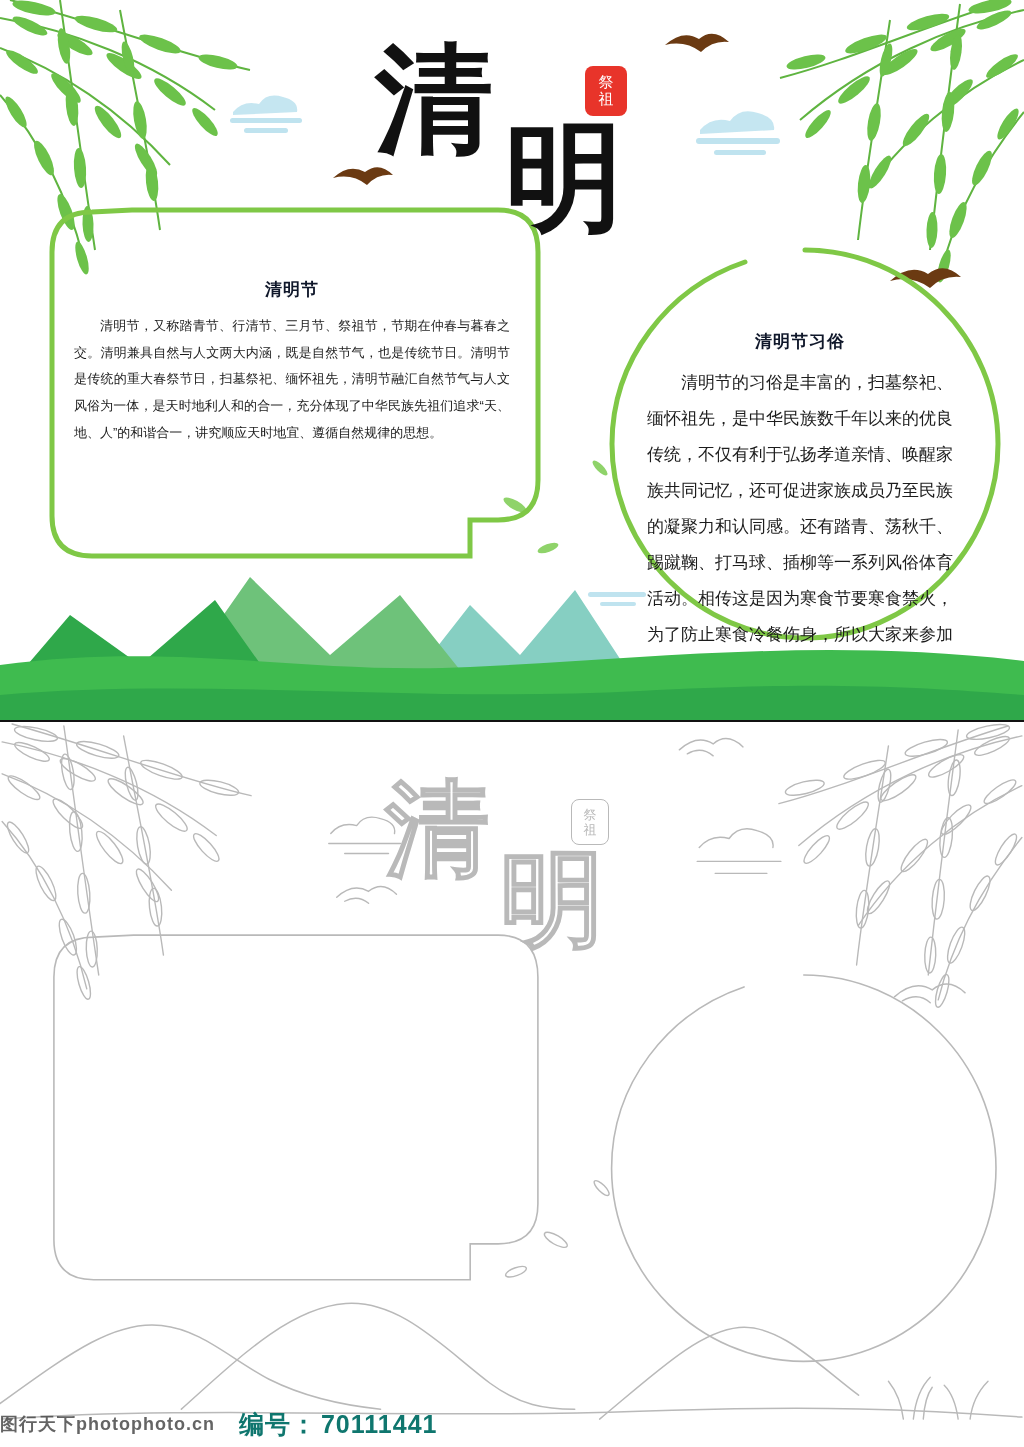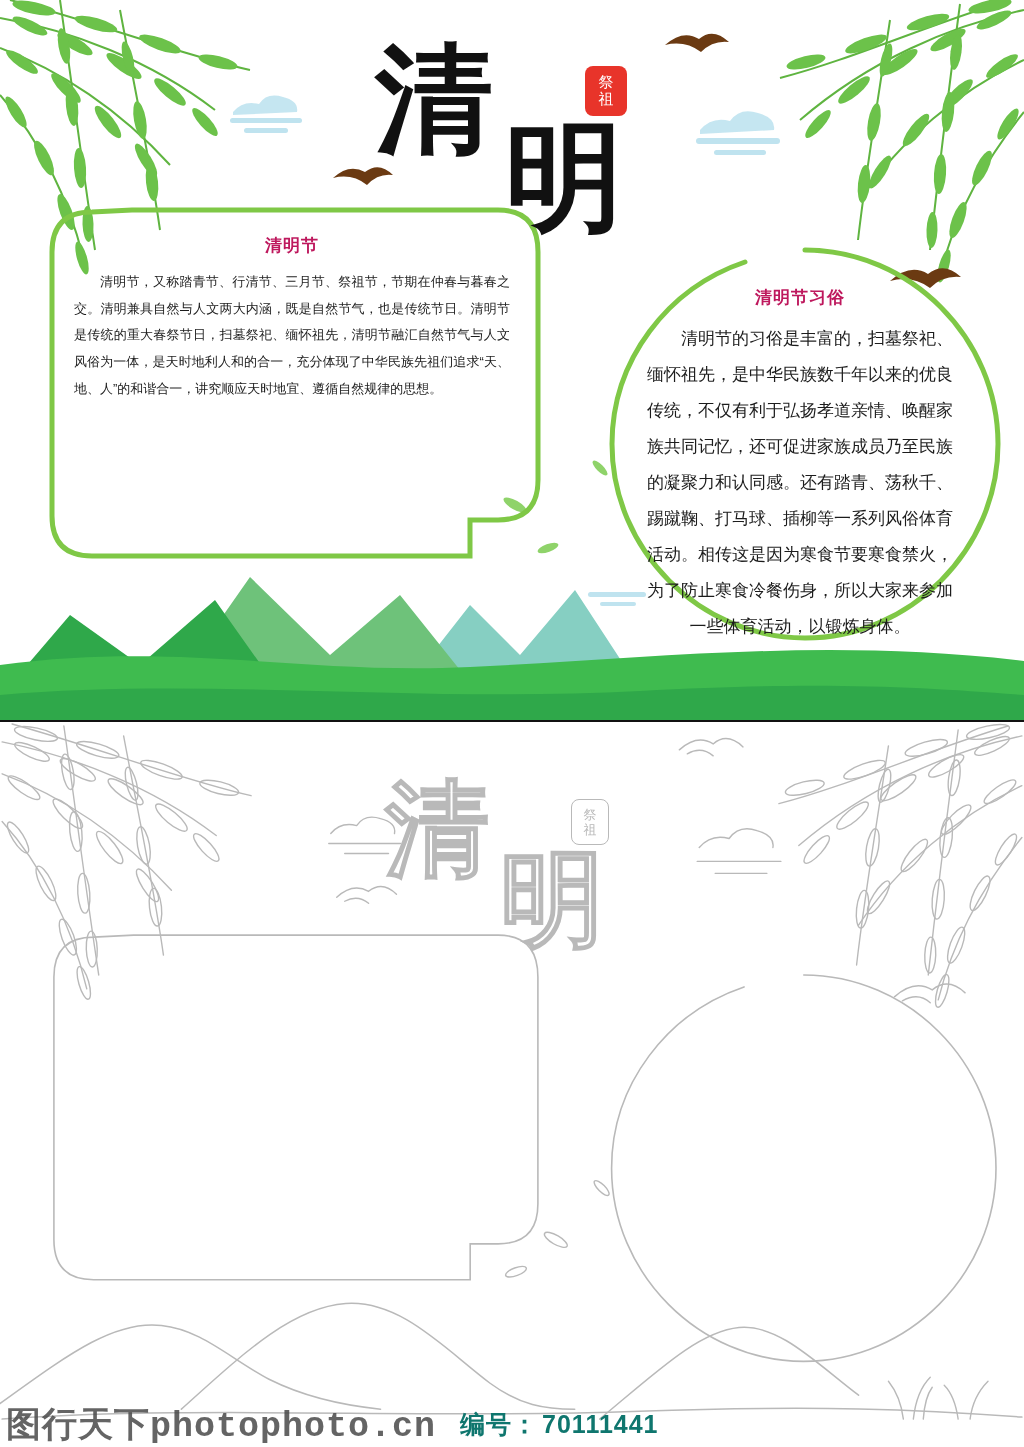--- a/index.html
+++ b/index.html
@@ -46,22 +46,22 @@
     box-sizing:border-box;padding:26px 28px 10px 26px;
   }
   .box-right{
     position:absolute;left:600px;top:252px;width:400px;height:390px;
   }
   .box-right .inner{
     position:absolute;left:0;top:0;width:100%;height:100%;
     box-sizing:border-box;padding:34px 40px 10px 40px;
   }
   .sec-title{
-    text-align:center;font-size:17px;color:#be185d;font-weight:bold;
-    margin-bottom:12px;letter-spacing:1px;
+    text-align:center;font-size:17px;color:#0f172a;font-weight:bold;
+    margin-bottom:12px;letter-spacing:1px;margin-top:44px;
   }
   .sec-body{
     font-size:13px;color:#1c1c1c;line-height:2.05;text-align:justify;
     text-indent:2em;
   }
   .box-right .sec-body{font-size:17px;line-height:2.12;text-align:center;text-indent:2em;}
 
   
   .mountains{position:absolute;left:0;top:545px;width:1024px;height:180px;}
 
@@ -84,22 +84,22 @@
     font-size:13px;line-height:15px;text-align:center;padding-top:7px;box-sizing:border-box;
   }
   .ol-seal span{display:block;}
 
   
   .footer{
     position:absolute;left:0;bottom:0;width:1024px;height:46px;
     display:flex;align-items:center;
   }
   .wm-text{
-    font-size:35px;color:#4a4a4a;font-weight:bold;letter-spacing:1px;
-    padding-left:6px;opacity:.85;font-family:Liberation Mono, monospace;
+    font-size:18px;color:#4a4a4a;font-weight:bold;letter-spacing:1px;
+    opacity:.85;
   }
   .wm-num{
     font-size:25px;color:#0f766e;font-weight:bold;padding-left:24px;letter-spacing:1px;
   }
 </style>
 </head>
 <body>
 
 <div class="page">
 

